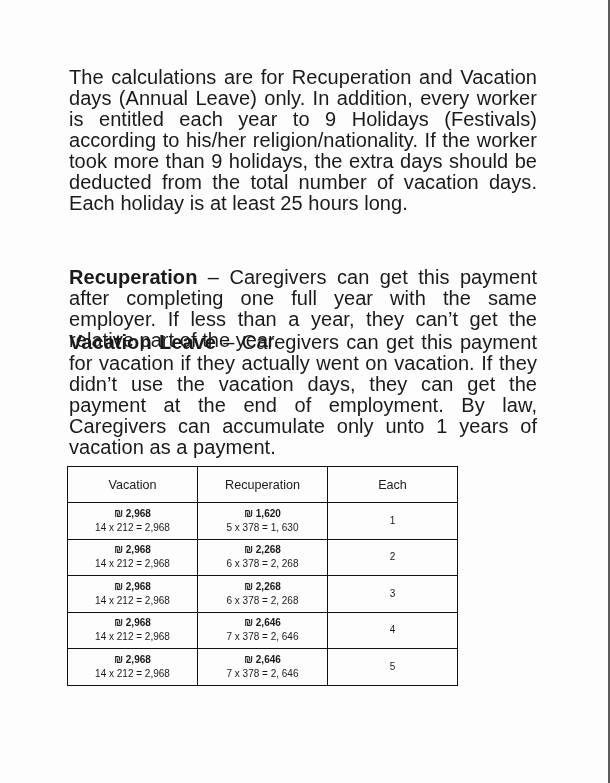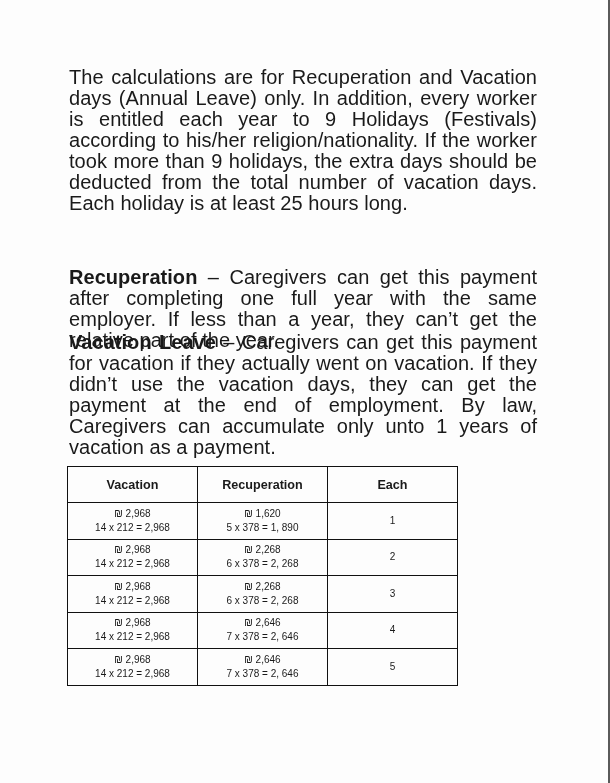--- a/index.html
+++ b/index.html
@@ -58,30 +58,30 @@
     table.leave-table td {
       border: 1px solid #111;
       text-align: center;
       vertical-align: middle;
       padding: 0;
       color: #1a1a1a;
     }
     table.leave-table th {
       height: 35px;
       font-size: 12.6px;
-      font-weight: bold;
+      font-weight: normal;
     }
     table.leave-table td {
       height: 35.5px;
       font-size: 10px;
       line-height: 14px;
     }
     .amount {
       display: block;
-      font-weight: normal;
+      font-weight: bold;
     }
     .formula {
       display: block;
     }
     .year-cell {
       font-size: 10.5px;
     }
   </style>
 </head>
 <body>
@@ -109,21 +109,21 @@
       </tr>
     </thead>
     <tbody>
       <tr>
         <td>
           <span class="amount">₪ 2,968</span>
           <span class="formula">14 x 212 = 2,968</span>
         </td>
         <td>
           <span class="amount">₪ 1,620</span>
-          <span class="formula">5 x 378 = 1, 890</span>
+          <span class="formula">5 x 378 = 1, 630</span>
         </td>
         <td class="year-cell">1</td>
       </tr>
       <tr>
         <td>
           <span class="amount">₪ 2,968</span>
           <span class="formula">14 x 212 = 2,968</span>
         </td>
         <td>
           <span class="amount">₪ 2,268</span>

